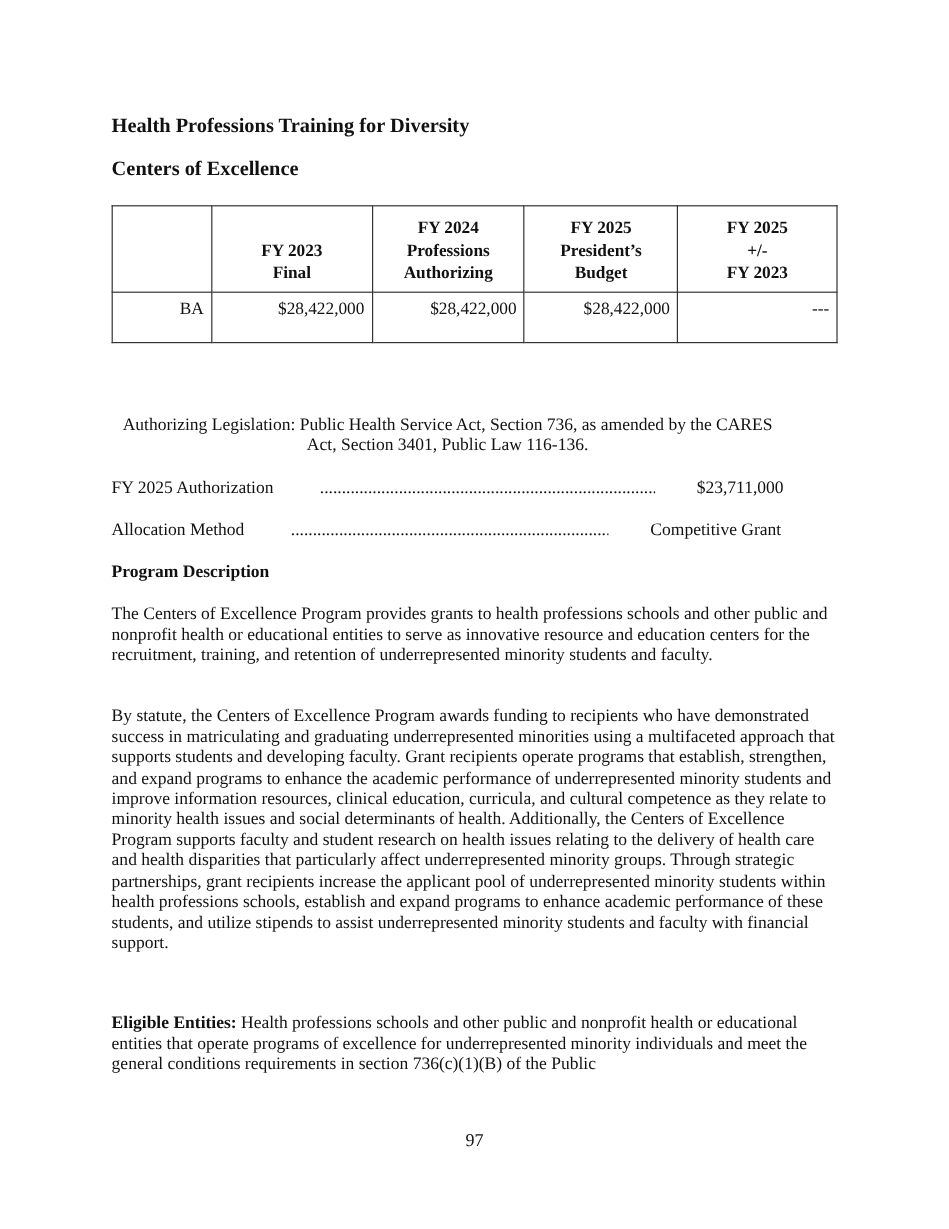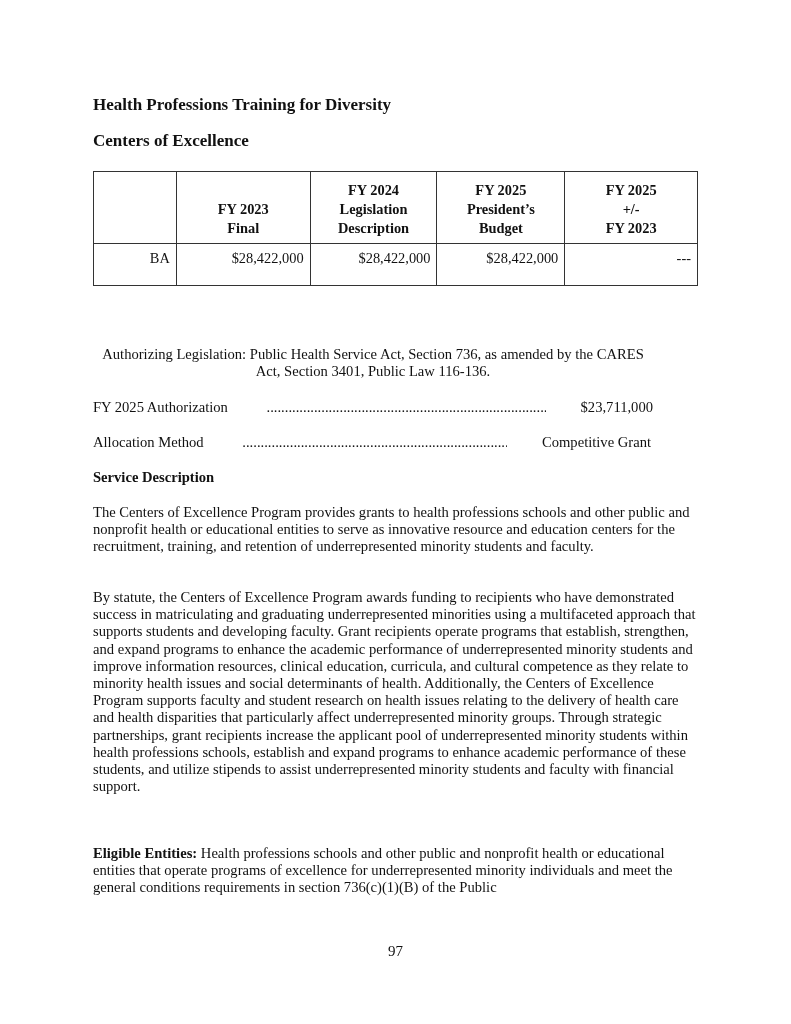--- a/index.html
+++ b/index.html
@@ -35,22 +35,22 @@
   </colgroup>
   <tbody>
       <tr>
     <th></th>
     <th>
       <div>FY 2023</div>
       <div>Final</div>
     </th>
     <th>
       <div>FY 2024</div>
-      <div>Legislation</div>
-      <div>Description</div>
+      <div>Professions</div>
+      <div>Authorizing</div>
     </th>
     <th>
       <div>FY 2025</div>
       <div>President’s</div>
       <div>Budget</div>
     </th>
     <th>
       <div>FY 2025</div>
       <div>+/-</div>
       <div>FY 2023</div>
@@ -73,21 +73,21 @@
   <span class="dots">&nbsp;</span>
   <span>$23,711,000</span>
 </div>
 
 <div class="leader" style="top:434px; width:558px;">
   <span>Allocation Method</span>
   <span class="dots">&nbsp;</span>
   <span>Competitive Grant</span>
 </div>
 
-<div class="abs bold" style="left:93px; top:469px;">Service Description</div>
+<div class="abs bold" style="left:93px; top:469px;">Program Description</div>
 
 <p class="p" style="top:504px; width:602px;">The Centers of Excellence Program provides grants to health professions schools and other public and nonprofit health or educational entities to serve as innovative resource and education centers for the recruitment, training, and retention of underrepresented minority students and faculty.</p>
 
 <p class="p" style="top:589px; width:608px;">By statute, the Centers of Excellence Program awards funding to recipients who have demonstrated success in matriculating and graduating underrepresented minorities using a multifaceted approach that supports students and developing faculty. Grant recipients operate programs that establish, strengthen, and expand programs to enhance the academic performance of underrepresented minority students and improve information resources, clinical education, curricula, and cultural competence as they relate to minority health issues and social determinants of health. Additionally, the Centers of Excellence Program supports faculty and student research on health issues relating to the delivery of health care and health disparities that particularly affect underrepresented minority groups. Through strategic partnerships, grant recipients increase the applicant pool of underrepresented minority students within health professions schools, establish and expand programs to enhance academic performance of these students, and utilize stipends to assist underrepresented minority students and faculty with financial support.</p>
 
 <p class="p" style="top:845px; width:600px;">
   <span class="bold">Eligible Entities:</span><span> Health professions schools and other public and nonprofit health or educational entities that operate programs of excellence for underrepresented minority individuals and meet the general conditions requirements in section 736(c)(1)(B) of the Public</span>
 </p>
 
 <div class="pagenum">97</div>

